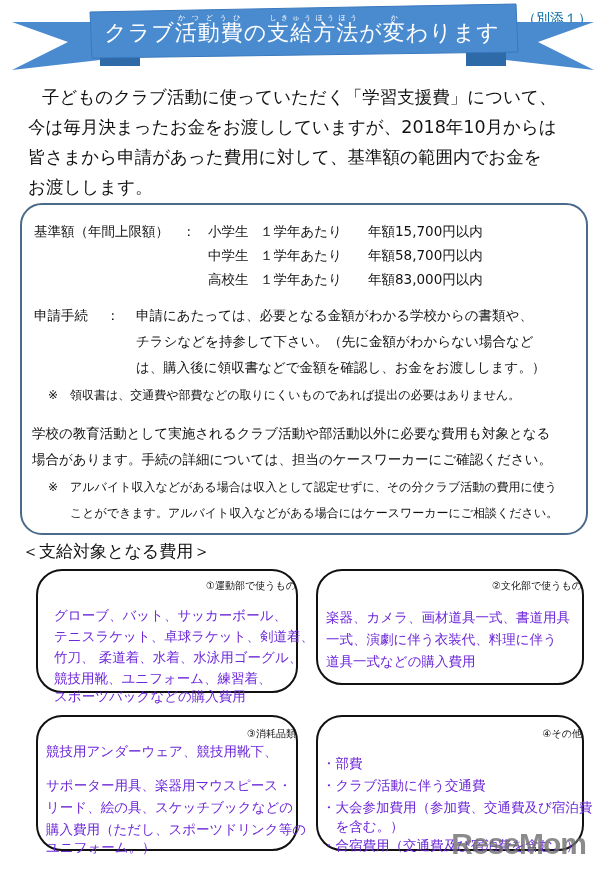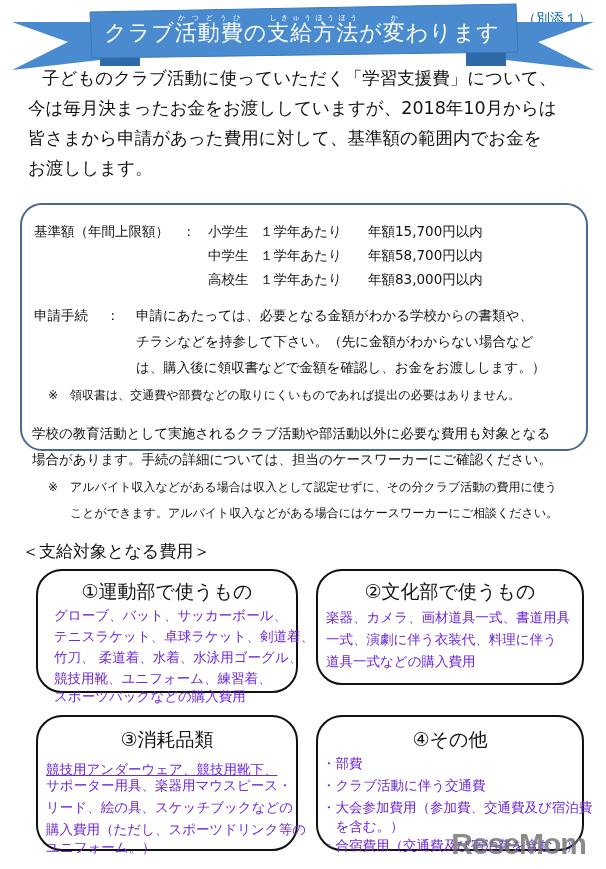--- a/index.html
+++ b/index.html
@@ -13,33 +13,33 @@
   
   .attach { position: absolute; right: 14px; top: 10px; font-size: 14px; color: #0369a1; }
 
   
   .banner { position: absolute; left: 0; top: 0; width: 606px; height: 75px; }
   .banner svg { position: absolute; left: 0; top: 0; }
   .banner-title { position: absolute; left: 82px; top: 14px; width: 440px; text-align: center; color: #ffffff; font-size: 22px; letter-spacing: 1px; line-height: 1; }
   .banner-title rt { color: #ffffff; font-size: 7px; }
 
   
-  .intro { position: absolute; left: 28px; top: 63px; width: 560px; font-size: 17.5px; line-height: 30px; color: #111; }
+  .intro { position: absolute; left: 28px; top: 82px; width: 560px; font-size: 17.5px; line-height: 30px; color: #111; }
   .intro .p { display: block; white-space: nowrap; }
   .intro .indent { padding-left: 14px; }
 
   
-  .info { position: absolute; left: 20px; top: 203px; width: 568px; height: 248px; border: 2px solid #4a6a8a; border-radius: 22px; }
+  .info { position: absolute; left: 20px; top: 203px; width: 568px; height: 332px; border: 2px solid #4a6a8a; border-radius: 22px; }
   .row { position: absolute; white-space: nowrap; font-size: 13.5px; line-height: 1; color: #111; }
   .small { font-size: 12px; }
 
   .sec-heading { position: absolute; left: 22px; top: 540px; font-size: 17px; color: #111; white-space: nowrap; }
 
   .cat { position: absolute; border: 2px solid #111; border-radius: 26px; }
-  .cat-title { position: absolute; left: 0; width: 100%; text-align: center; font-size: 19px; color: #111; white-space: nowrap; }
+  .cat-title { position: absolute; left: 0; width: 100%; text-align: right; font-size: 10px; color: #111; white-space: nowrap; }
   .cat-line { position: absolute; font-size: 13.5px; white-space: nowrap; color: #6d28d9; }
 
   .watermark { position: absolute; right: 20px; bottom: 8px; font-size: 30px; font-weight: bold; color: rgba(110,110,110,0.8); letter-spacing: -1px; font-family: "Liberation Sans", sans-serif; }
 </style>
 </head>
 <body>
 
 <div class="attach">（別添１）</div>
 
 <div class="banner">
@@ -109,21 +109,21 @@
 
 <div class="cat" style="left:316px;top:569px;width:268px;height:116px;">
   <div class="cat-title" style="top:8px;">②文化部で使うもの</div>
   <div class="cat-line" style="left:8px;top:38px;">楽器、カメラ、画材道具一式、書道用具</div>
   <div class="cat-line" style="left:8px;top:60px;">一式、演劇に伴う衣装代、料理に伴う</div>
   <div class="cat-line" style="left:8px;top:82px;">道具一式などの購入費用</div>
 </div>
 
 <div class="cat" style="left:36px;top:715px;width:262px;height:136px;">
   <div class="cat-title" style="top:10px;">③消耗品類</div>
-  <div class="cat-line" style="left:8px;top:44px;text-decoration:underline;">競技用アンダーウェア、競技用靴下、</div>
+  <div class="cat-line" style="left:8px;top:26px;">競技用アンダーウェア、競技用靴下、</div>
   <div class="cat-line" style="left:8px;top:60px;">サポーター用具、楽器用マウスピース・</div>
   <div class="cat-line" style="left:8px;top:82px;">リード、絵の具、スケッチブックなどの</div>
   <div class="cat-line" style="left:8px;top:104px;">購入費用（ただし、スポーツドリンク等の</div>
   <div class="cat-line" style="left:8px;top:122px;">ユニフォーム。）</div>
 </div>
 
 <div class="cat" style="left:316px;top:715px;width:268px;height:136px;padding-left:38px;">
   <div class="cat-title" style="top:10px;">④その他</div>
   <div class="cat-line" style="left:4px;top:38px;">・部費</div>
   <div class="cat-line" style="left:4px;top:60px;">・クラブ活動に伴う交通費</div>

